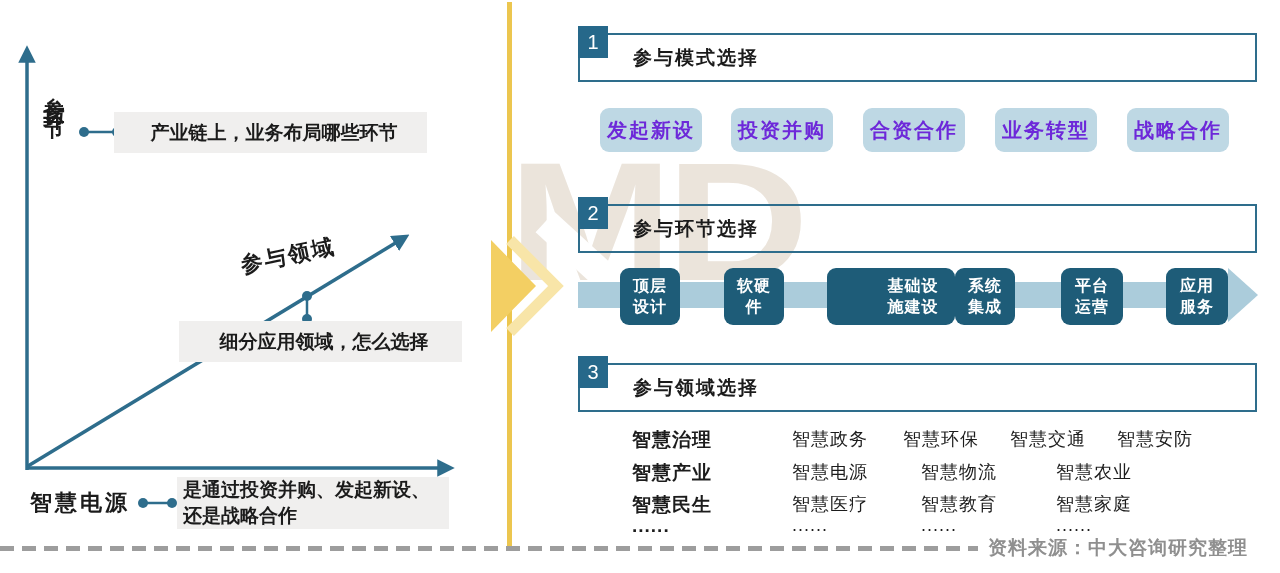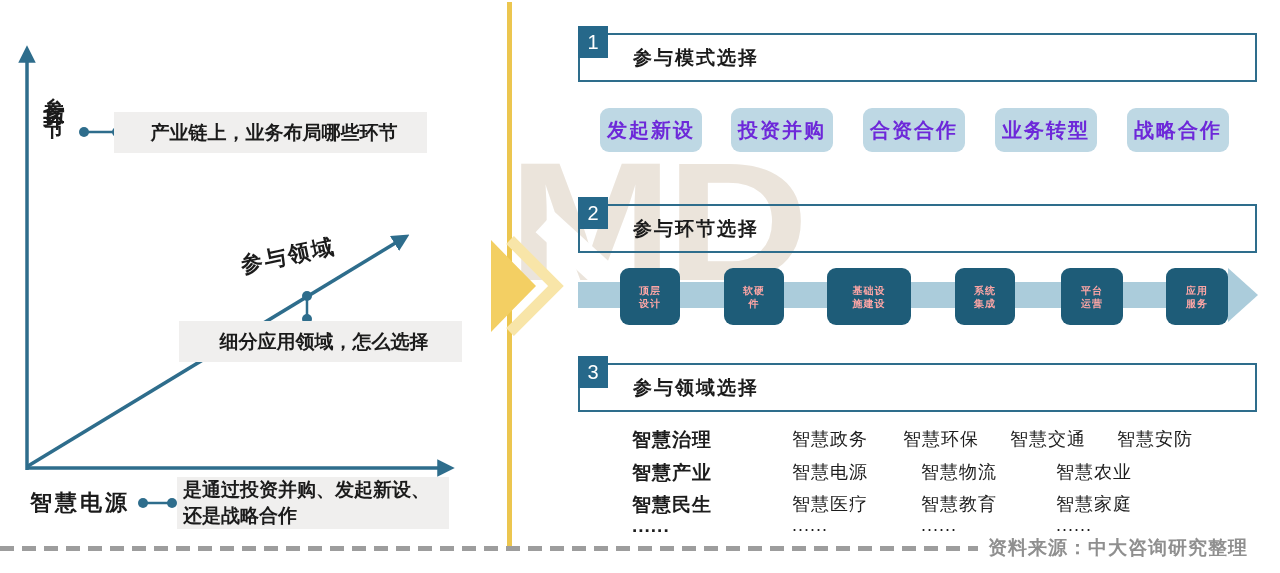--- a/index.html
+++ b/index.html
@@ -61,24 +61,24 @@
   .m1{left:600px;} .m2{left:731px;} .m3{left:863px;} .m4{left:995px;} .m5{left:1127px;}
   
   .flow-band{position:absolute;left:578px;top:282px;width:650px;height:26px;background:#abccdb;}
   .flow-arrowhead{
     position:absolute;left:1228px;top:268px;width:0;height:0;
     border-top:27px solid transparent;border-bottom:27px solid transparent;
     border-left:30px solid #abccdb;
   }
   .step-box{
     position:absolute;top:268px;height:57px;border-radius:9px;background:#1e5c78;
-    color:#fca5a5;display:flex;align-items:center;justify-content:center;text-align:center;
-    font-size:10px;font-weight:700;line-height:1.3;white-space:pre-line;letter-spacing:1px;
+    color:#ffffff;display:flex;align-items:center;justify-content:center;text-align:center;
+    font-size:16px;font-weight:700;line-height:1.3;white-space:pre-line;letter-spacing:1px;
   }
-  .s1{left:620px;width:60px;} .s2{left:724px;width:60px;} .s3{left:827px;width:84px;}
+  .s1{left:620px;width:60px;} .s2{left:724px;width:60px;} .s3{left:827px;width:84px;padding-left:44px;}
   .s4{left:955px;width:60px;} .s5{left:1061px;width:62px;} .s6{left:1166px;width:62px;}
   
   .cell{position:absolute;font-size:18px;font-weight:500;color:#1c1c1c;letter-spacing:1px;}
   .cell.head{font-weight:700;font-size:19px;}
   .rowy1{top:427px;} .rowy2{top:460px;} .rowy3{top:492px;} .rowy4{top:515px;}
   .colh{left:632px;}
   .r1c1{left:792px;} .r1c2{left:903px;} .r1c3{left:1010px;} .r1c4{left:1117px;}
   .rc1{left:792px;}  .rc2{left:921px;}  .rc3{left:1056px;}
   
   .divider-dashed{

